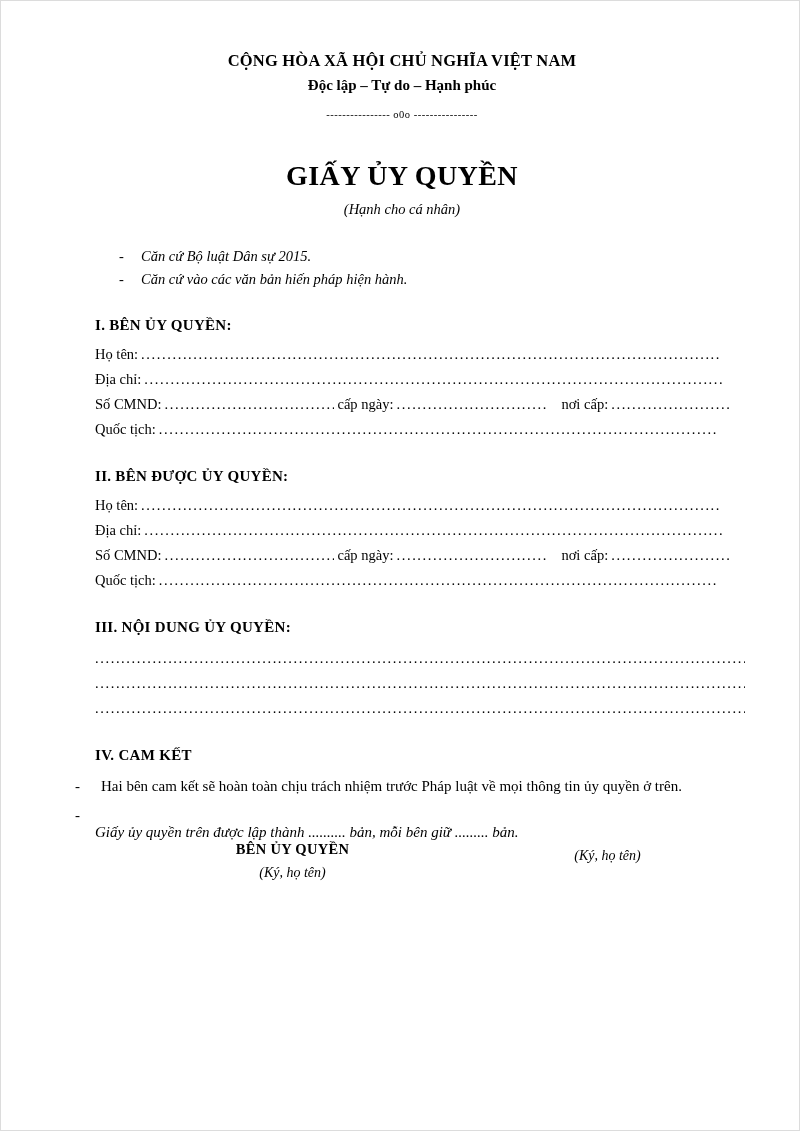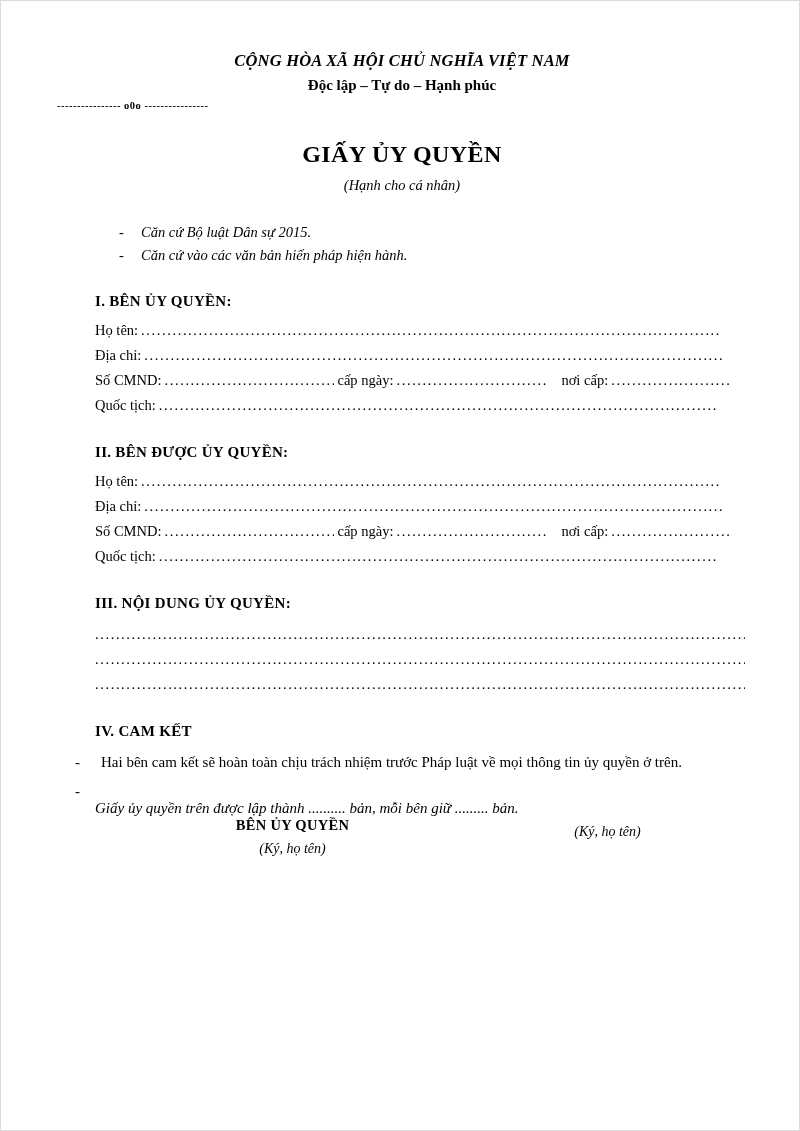--- a/index.html
+++ b/index.html
@@ -25,41 +25,40 @@
     left: 56px;
     top: 50px;
     width: 690px;
   }
 
   .national-title {
     font-size: 16.5px;
     font-weight: bold;
     letter-spacing: 0.2px;
     text-align: center;
-    font-style: italic;
   }
   .national-sub {
     font-size: 15px;
     font-weight: bold;
     text-align: center;
     margin-top: 6px;
   }
   .divider-ooo {
+    text-align: center;
     font-size: 10.5px;
     letter-spacing: 0.5px;
-    margin-top: 6px;
+    margin-top: 15px;
     color: #000;
-    font-weight: bold;
   }
   .doc-title {
     text-align: center;
-    font-size: 24px;
+    font-size: 28px;
     font-weight: bold;
     letter-spacing: 0.4px;
-    margin-top: 30px;
+    margin-top: 40px;
   }
   .doc-subtitle {
     text-align: center;
     font-style: italic;
     font-size: 14.5px;
     margin-top: 9px;
   }
 
   .basis-list {
     margin-top: 27px;

